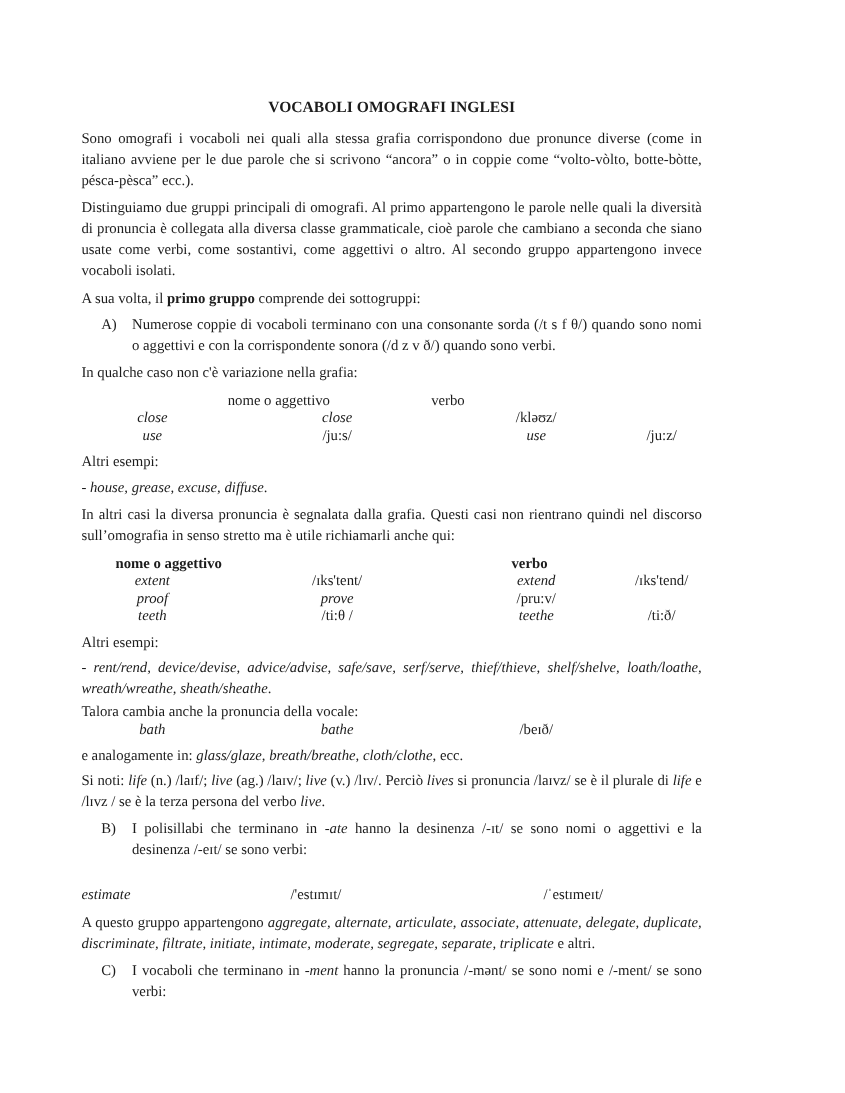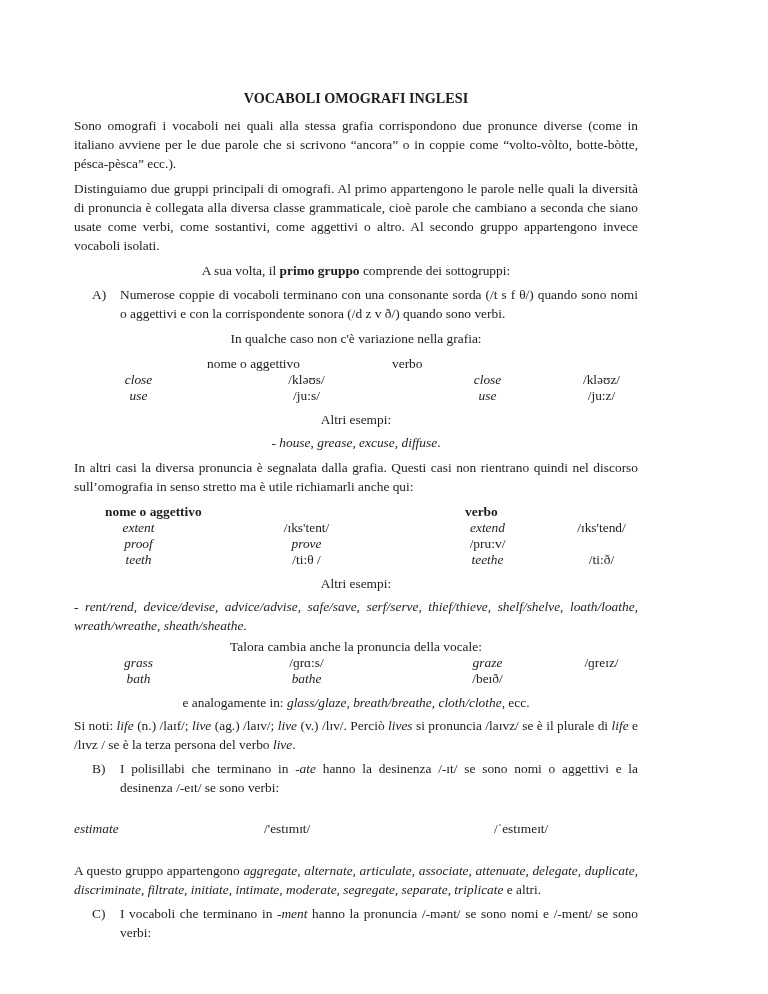--- a/index.html
+++ b/index.html
@@ -17,23 +17,23 @@
     font-size: 13.4px;
     line-height: 19px;
   }
   .title {
     font-size: 14.2px;
     font-weight: bold;
     text-align: center;
     margin: 0 0 8px 0;
   }
   p { margin: 5px 0 0 0; text-align: justify; }
-  p.single { text-align: center; }
+  p.single { text-align: left; }
   .mt4 { margin-top: 4px; } .mt6 { margin-top: 6px; }
-  .mt8 { margin-top: 24px; } .mt10 { margin-top: 10px; }
+  .mt8 { margin-top: 8px; } .mt10 { margin-top: 10px; }
   .li { display: flex; margin: 5px 0 0 18px; }
   .li .lbl { flex: 0 0 28px; width: 28px; }
   .li .txt { flex: 1; text-align: justify; }
   .tbl { margin-top: 8px; line-height: 16px; }
   .tbl.mt0 { margin-top: 0; }
   .thead { position: relative; height: 16px; }
   .t1 .th1 { position: absolute; left: 133px; }
   .t1 .th2 { position: absolute; left: 318px; }
   .t2 .thead { font-weight: bold; }
   .t2 .th1 { position: absolute; left: 31px; }
@@ -67,21 +67,20 @@
 
   <p class="single mt6">In qualche caso non c'è variazione nella grafia:</p>
 
   <div class="tbl t1 mt8">
     <div class="thead">
       <span class="th1">nome o aggettivo</span>
       <span class="th2">verbo</span>
     </div>
     <div class="trow">
       <span class="word">close</span>
-      <span>/kləʊs/</span>
       <span class="word">close</span>
       <span>/kləʊz/</span>
     </div>
     <div class="trow">
       <span class="word">use</span>
       <span>/ju:s/</span>
       <span class="word">use</span>
       <span>/ju:z/</span>
     </div>
   </div>
@@ -117,26 +116,20 @@
   </div>
 
   <p class="single mt6">Altri esempi:</p>
 
   <p class="mt4"><span>- </span><span class="r-i">rent/rend, device/devise, advice/advise, safe/save, serf/serve, thief/thieve, shelf/shelve, loath/loathe, wreath/wreathe, sheath/sheathe</span><span>.</span></p>
 
   <p class="single mt4" style="line-height:16px;">Talora cambia anche la pronuncia della vocale:</p>
 
   <div class="tbl mt0">
     <div class="trow">
-      <span class="word">grass</span>
-      <span>/ɡrɑ:s/</span>
-      <span class="word">graze</span>
-      <span>/ɡreɪz/</span>
-    </div>
-    <div class="trow">
       <span class="word">bath</span>
       <span class="word">bathe</span>
       <span>/beɪð/</span>
     </div>
   </div>
 
   <p class="single mt6"><span>e analogamente in: </span><span class="r-i">glass/glaze, breath/breathe, cloth/clothe</span><span>, ecc.</span></p>
 
   <p class="mt4"><span>Si noti: </span><span class="r-i">life</span><span> (n.) /laɪf/; </span><span class="r-i">live</span><span> (ag.) /laɪv/; </span><span class="r-i">live</span><span> (v.) /lɪv/. Perciò </span><span class="r-i">lives</span><span> si pronuncia /laɪvz/ se è il plurale di </span><span class="r-i">life</span><span> e /lɪvz / se è la terza persona del verbo </span><span class="r-i">live</span><span>.</span></p>
 

